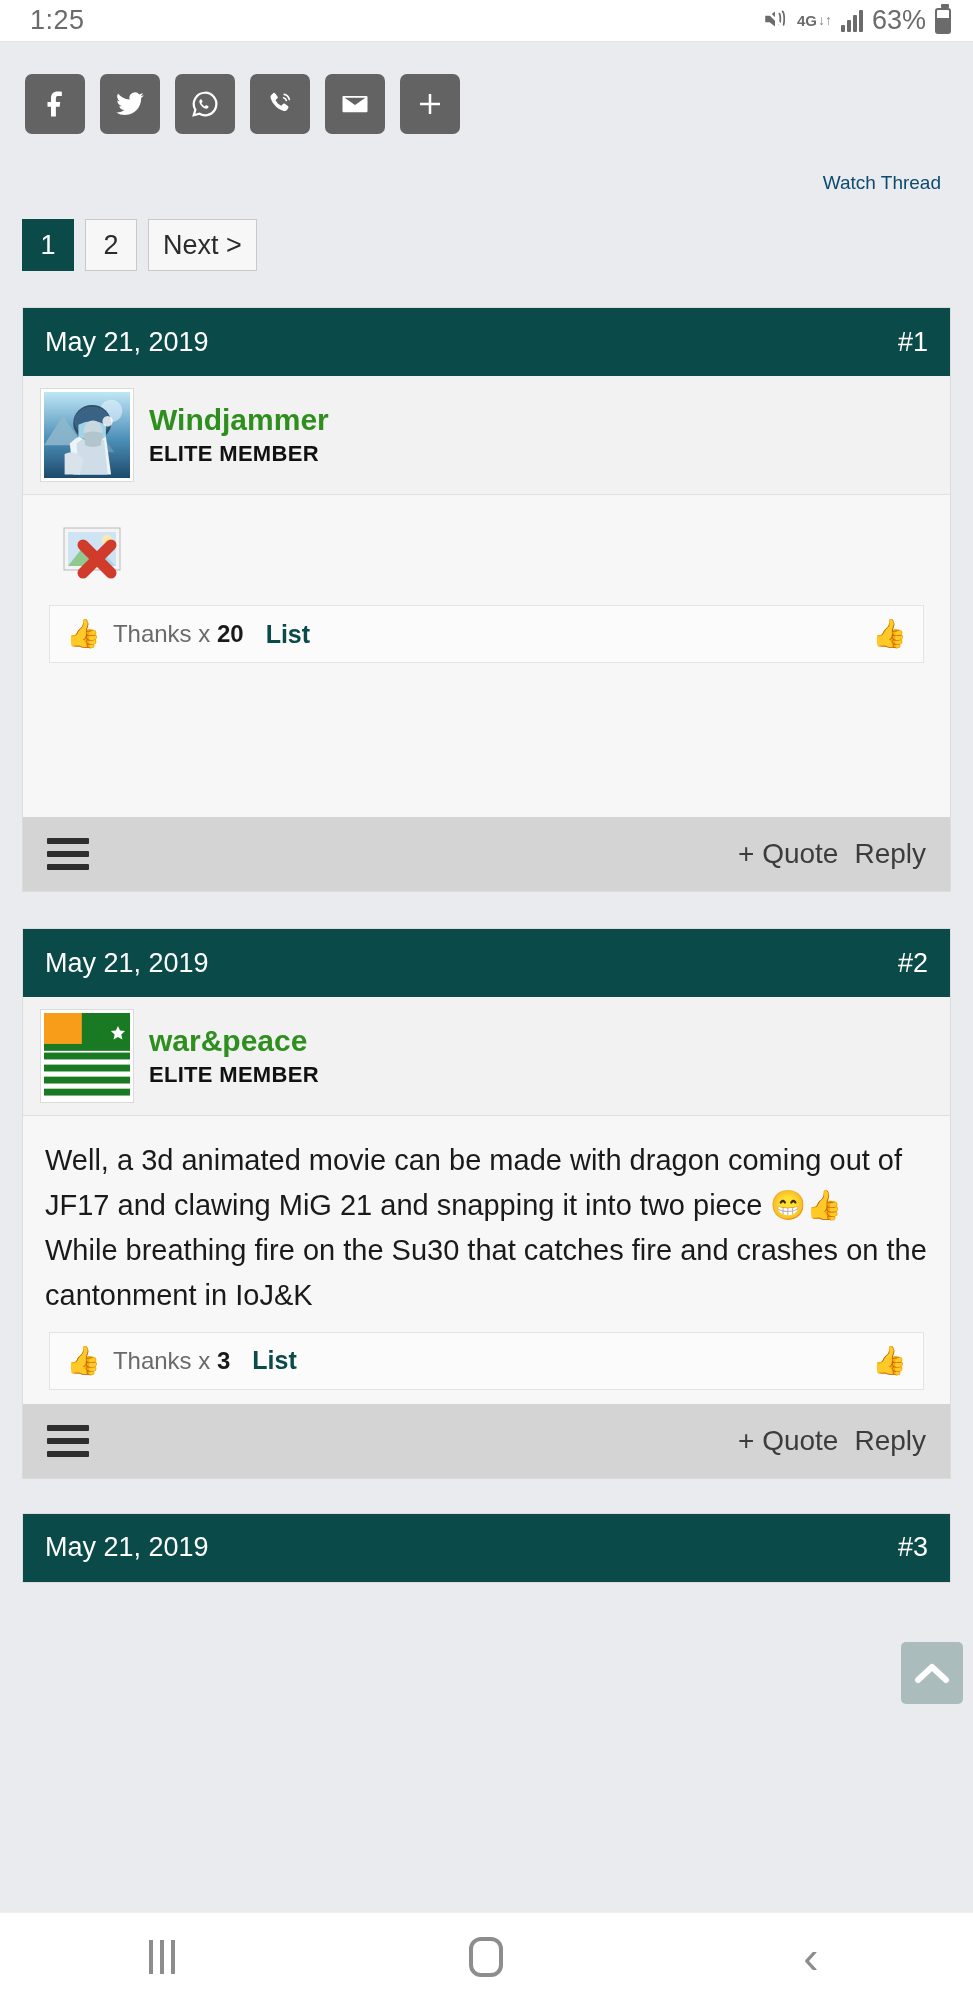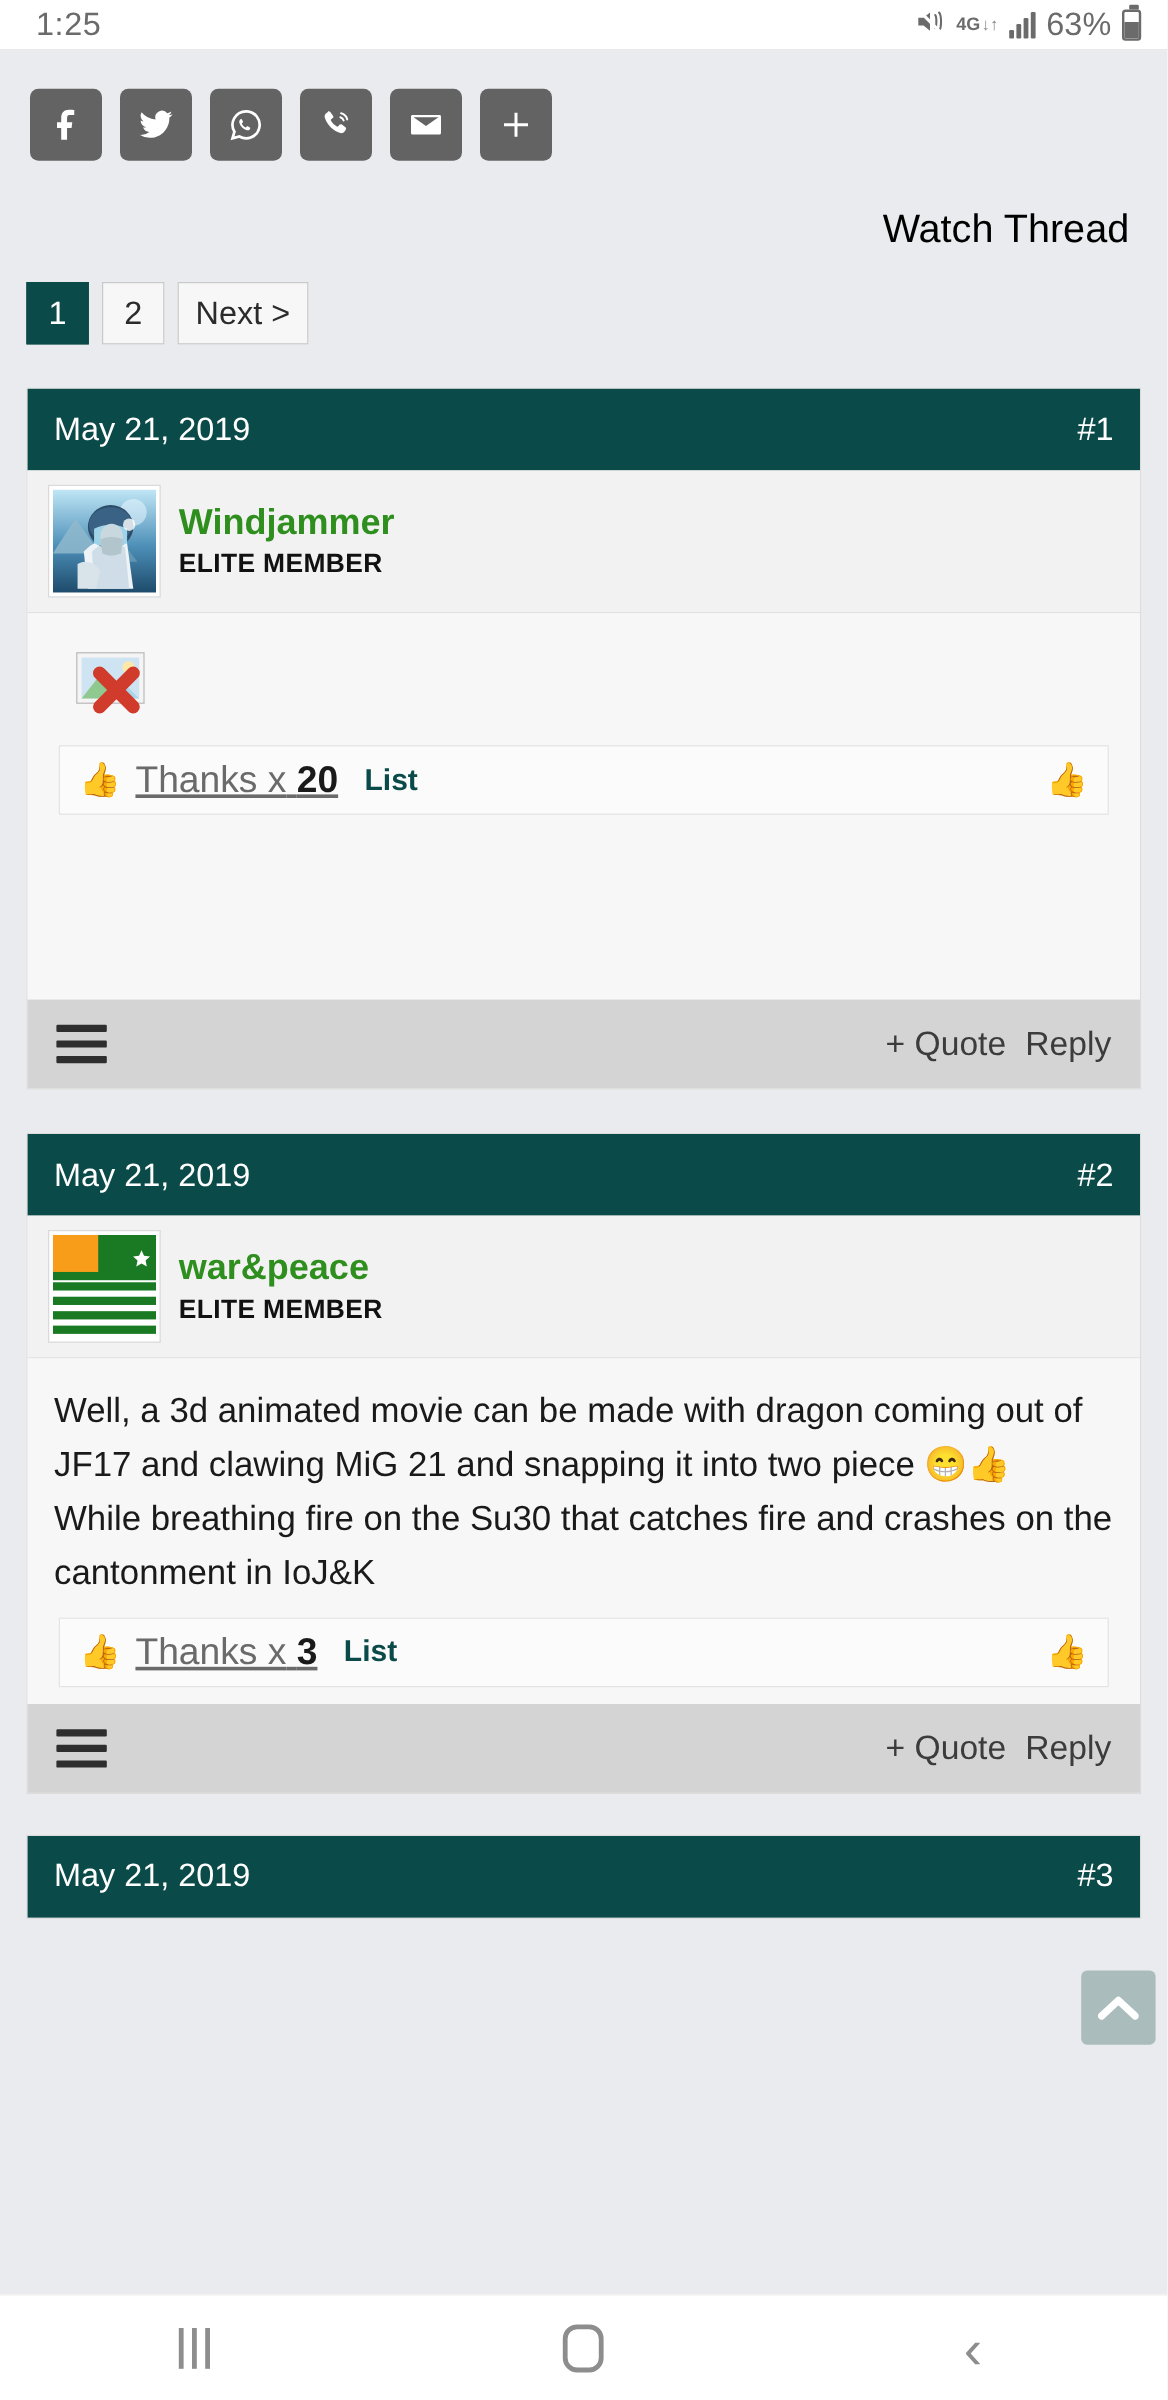--- a/index.html
+++ b/index.html
@@ -96,22 +96,22 @@
   }
   .share-btn svg { display: block; }
 
   
   .watch-row {
     display: flex;
     justify-content: flex-end;
     padding: 38px 32px 0 0;
   }
   .watch-thread {
-    color: #000000;
-    font-size: 33px;
+    color: #0c4a6e;
+    font-size: 19px;
     cursor: pointer;
   }
 
   
   .pagination {
     display: flex;
     gap: 11px;
     padding: 25px 0 0 22px;
   }
   .page-btn {
@@ -195,21 +195,21 @@
     margin: 14px 4px 0 4px;
     border: 1px solid #e4e4e4;
     background: #fbfbfb;
     height: 58px;
     display: flex;
     align-items: center;
     justify-content: space-between;
     padding: 0 16px;
   }
   .thanks-left { display: flex; align-items: center; gap: 12px; }
-  .thanks-label { font-size: 31px; color: #6a6a6a; text-decoration: underline; }
+  .thanks-label { font-size: 24px; color: #6a6a6a; }
   .thanks-label b { color: #1a1a1a; }
   .thanks-list { font-size: 25px; font-weight: bold; color: #0a4a48; cursor:pointer; margin-left:10px;}
   .thumb { font-size: 28px; line-height: 1; }
   .spacer-body { height: 140px; }
   .post-footer {
     background: #d4d4d4;
     height: 74px;
     display: flex;
     align-items: center;
     justify-content: space-between;

